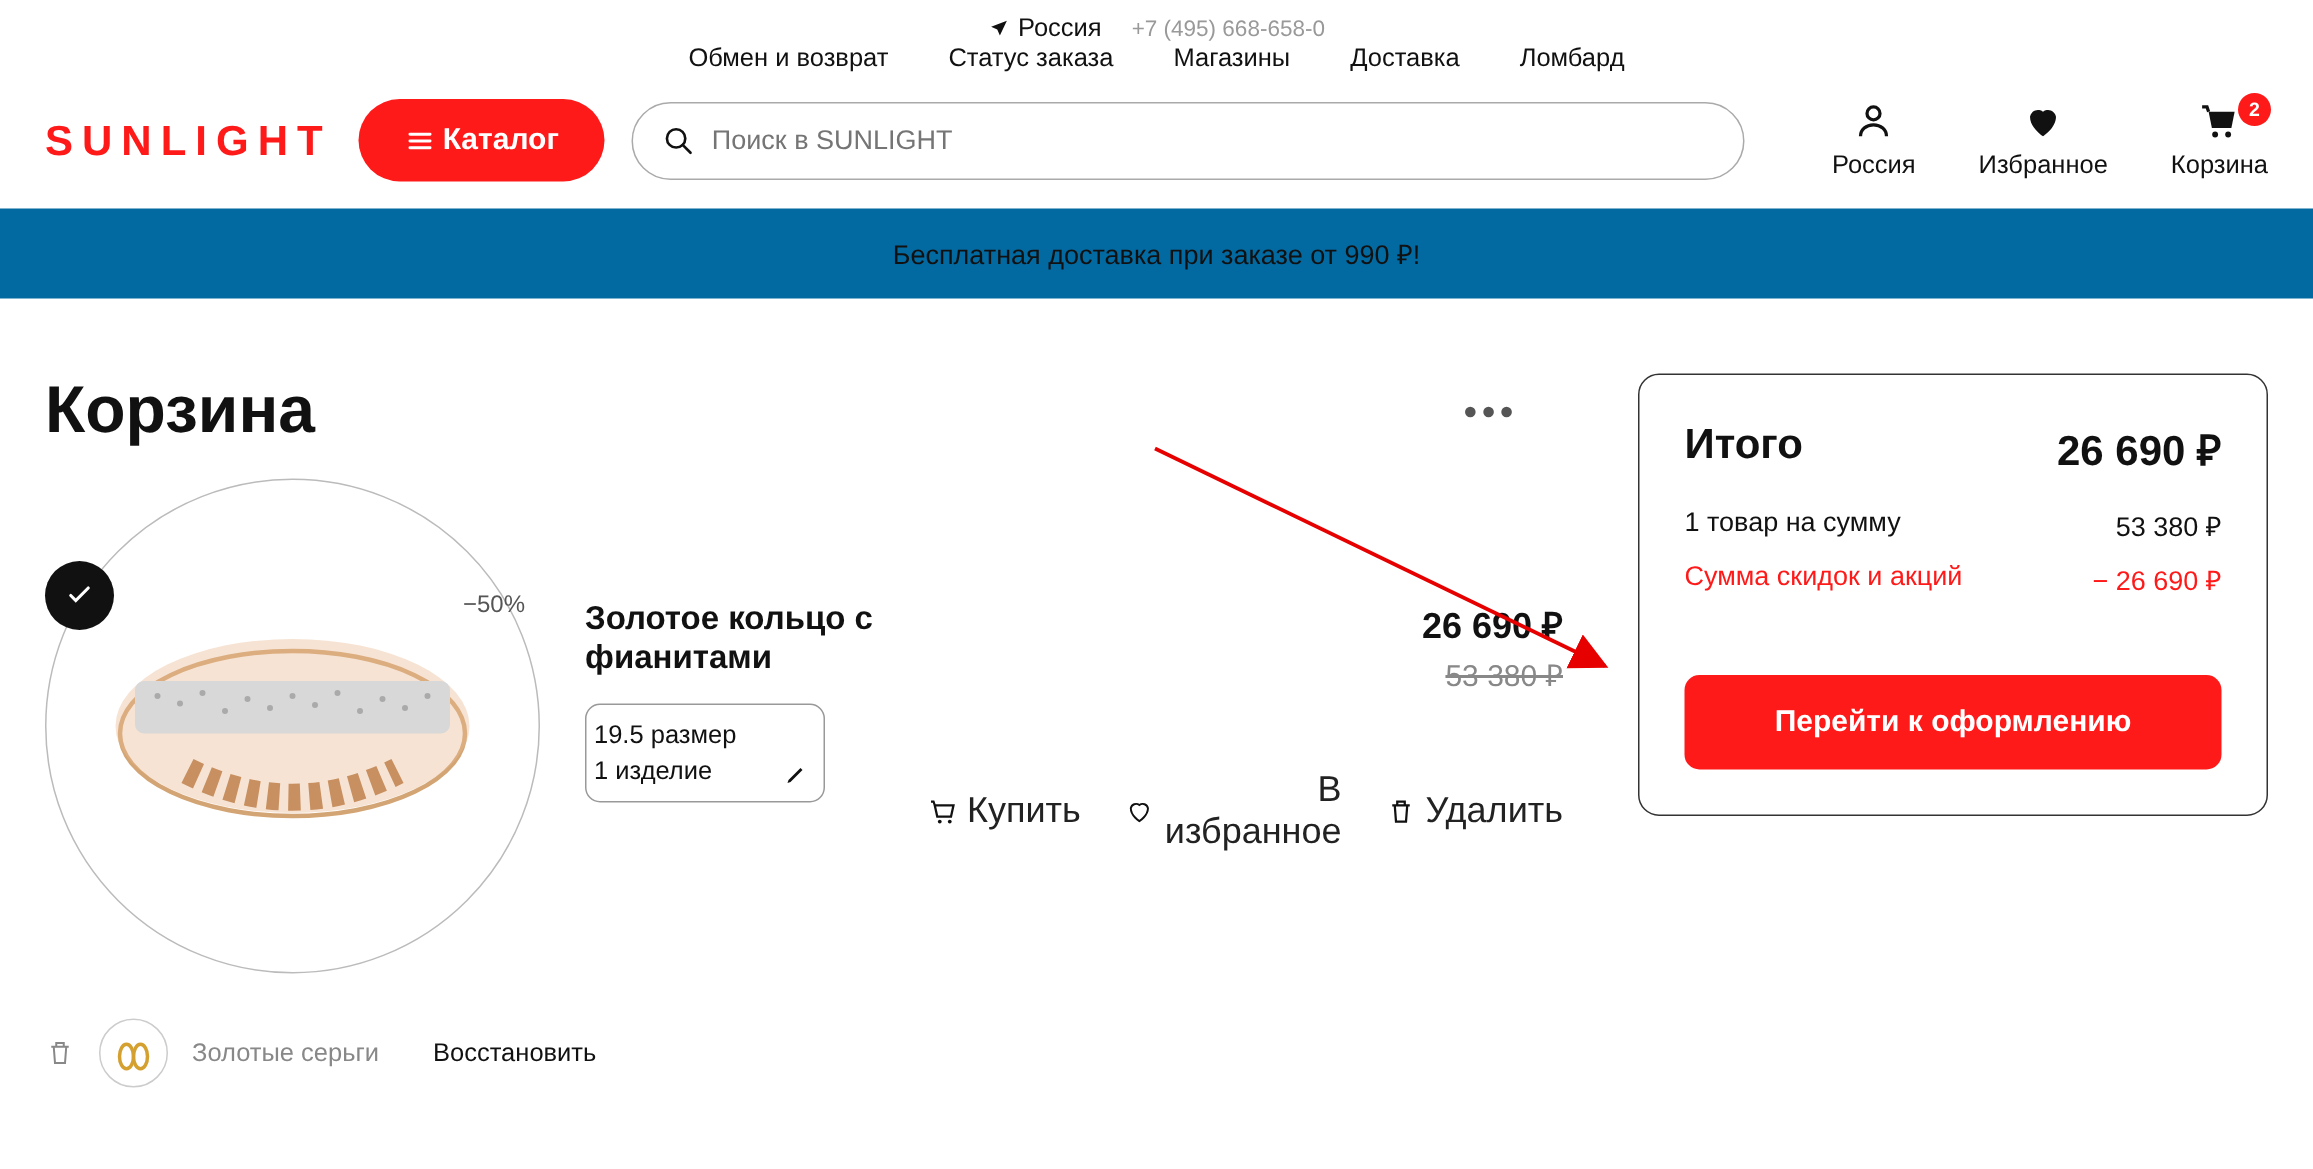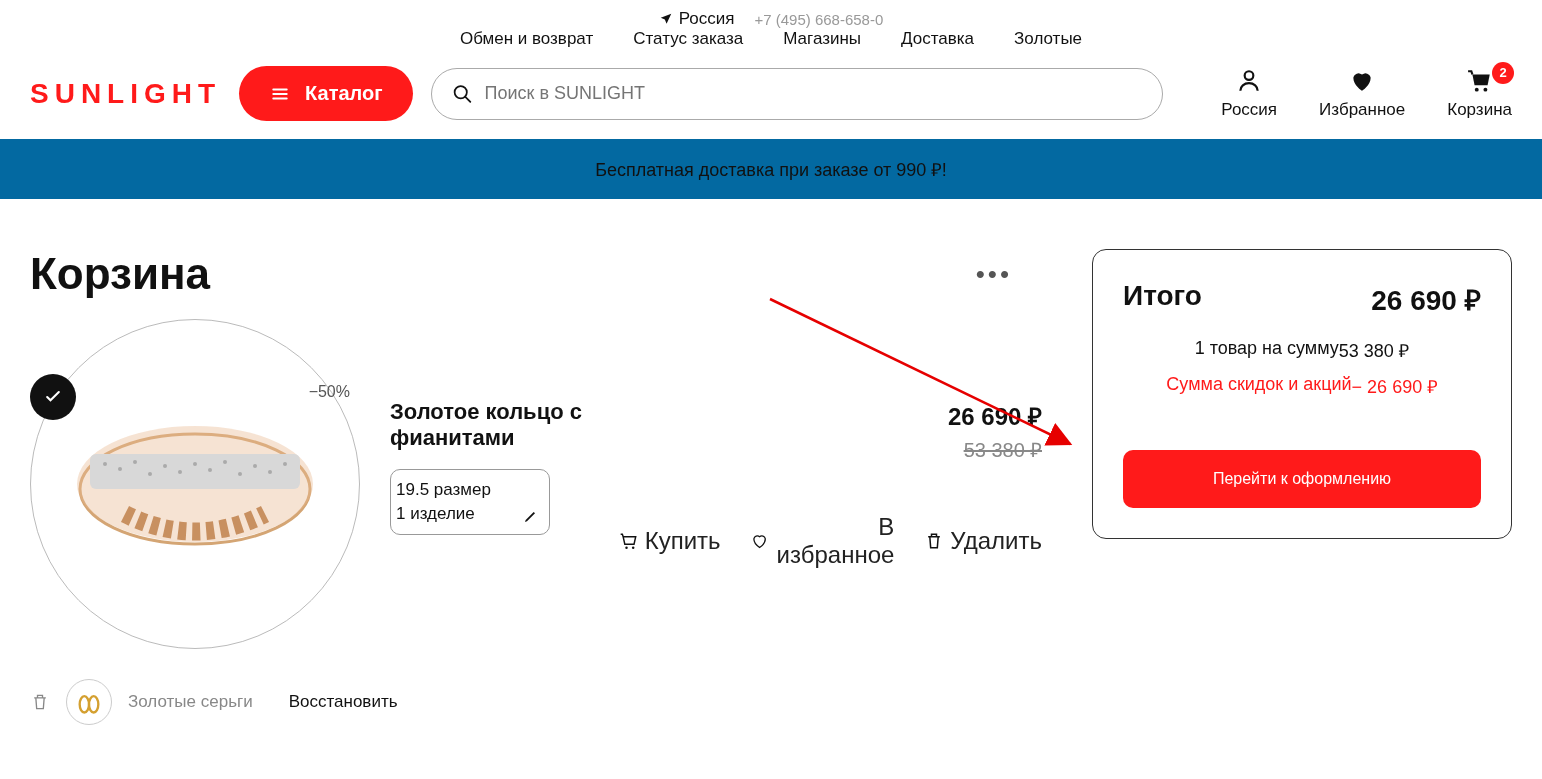--- a/index.html
+++ b/index.html
@@ -9,64 +9,64 @@
   .topbar { display: flex; justify-content: space-between; align-items: center; padding: 9px 30px; font-size: 17px; flex-direction: column; }
   .topbar-left { display: flex; align-items: center; gap: 20px; }
   .location { display: flex; align-items: center; gap: 6px; font-weight: 500; }
   .phone { color: #999; font-size: 15px; }
   .topbar-right { display: flex; gap: 40px; }
   .topbar-link { color: #111; cursor: pointer; }
 
   
   .header { display: flex; align-items: center; padding: 8px 30px 18px; gap: 18px; }
   .logo { font-size: 28px; font-weight: 600; color: #ff1a1a; letter-spacing: 6px; }
-  .catalog-btn { background: #ff1a1a; color: #fff; border: none; border-radius: 28px; padding: 16px 30px; font-size: 20px; font-weight: 600; display: flex; align-items: center; gap: 14px; cursor: pointer; }
+  .catalog-btn { background: #ff1a1a; color: #fff; border: none; border-radius: 28px; padding: 16px 30px; font-size: 20px; font-weight: 600; display: flex; align-items: center; gap: 4px; cursor: pointer; }
   .search-wrap { flex: 1; border: 1px solid #aaa; border-radius: 28px; display: flex; align-items: center; padding: 14px 20px; }
   .search-wrap input { border: none; outline: none; font-size: 18px; width: 100%; margin-left: 12px; }
   .header-actions { display: flex; gap: 42px; margin-left: 40px; }
   .header-action { display: flex; flex-direction: column; align-items: center; gap: 6px; cursor: pointer; font-size: 17px; position: relative; }
   .cart-badge { position: absolute; top: -6px; right: -2px; background: #ff1a1a; color: #fff; border-radius: 50%; width: 22px; height: 22px; font-size: 13px; display: flex; align-items: center; justify-content: center; font-weight: 600;}
   
   
   .banner { background: #0369a1; text-align: center; padding: 18px; font-size: 18px; font-weight: 500;}
 
   
   .main { padding: 50px 30px 30px; display: flex; gap: 50px; align-items: flex-start; position: relative;}
   .cart-col { flex: 1; }
   .cart-title-row { display: flex; justify-content: space-between; align-items: center; margin-bottom: 20px;}
   .cart-title { font-size: 44px; font-weight: 700; }
   .dots { font-size: 26px; letter-spacing: 3px; cursor: pointer; color: #555; padding-right: 30px;}
   
   .cart-item { display: flex; gap: 30px; align-items: flex-start; }
   .product-img-wrap { position: relative; width: 330px; height: 330px; display:flex; align-items:center; justify-content:center;}
   .product-circle { width: 330px; height: 330px; border: 1px solid #bbb; border-radius: 50%; display: flex; align-items: center; justify-content: center; overflow: hidden; background: #fff;}
   .check-badge { position: absolute; top: 55px; left: 0px; width: 46px; height: 46px; background: #111; border-radius: 50%; display: flex; align-items: center; justify-content: center; }
-  .discount-badge { position: absolute; top: 64px; right: 10px; font-size: 16px; color: #555; }
+  .discount-badge { position: absolute; top: 76px; right: 10px; font-size: 16px; color: #555; }
   
   .product-info { flex: 1; padding-top: 80px; display:flex; justify-content: flex-end; }
   .product-left { display:flex; flex-direction:column; gap: 18px;}
   .product-name { font-size: 22px; font-weight: 600; }
   .size-box { border: 1px solid #999; border-radius: 10px; padding: 10px 5px; width: 160px; font-size: 17px; display:flex; flex-direction:column; gap:4px; position:relative;}
   .size-edit { position:absolute; right:10px; bottom:10px; }
   .product-right { text-align: right; padding-top: 0;}
   .price { font-size: 24px; font-weight: 700; }
   .old-price { text-decoration: line-through; color: #888; font-size: 20px; margin-top:4px;}
   .item-actions { display:flex; gap: 30px; margin-top: 50px; font-size:24px; color:#222;}
   .item-action { display:flex; align-items:center; gap:6px; cursor:pointer;}
 
   .removed-row { display:flex; align-items:center; gap:16px; margin-top: 30px; color:#888; font-size:17px;}
   .removed-thumb { width:46px; height:46px; border:1px solid #ccc; border-radius:50%; display:flex; align-items:center; justify-content:center;}
   .restore { color:#111; cursor:pointer;}
 
   
   .summary { width: 420px; border: 1px solid #333; border-radius: 14px; padding: 30px; }
-  .summary-row { display: flex; justify-content: center; font-size: 18px; margin-bottom: 12px;}
+  .summary-row { display: flex; justify-content: space-between; font-size: 18px; margin-bottom: 12px;}
   .summary-total-row { display:flex; justify-content:space-between; font-size: 28px; font-weight: 700; margin-bottom: 20px;}
   .discount-row { color: #ff1a1a; }
-  .checkout-btn { width: 100%; background: #ff1a1a; color: #fff; border: none; border-radius: 10px; padding: 20px; font-size: 16px; font-weight: 400; cursor: pointer; margin-top: 40px;}
+  .checkout-btn { width: 100%; background: #ff1a1a; color: #fff; border: none; border-radius: 10px; padding: 20px; font-size: 20px; font-weight: 700; cursor: pointer; margin-top: 40px;}
   
   
   .arrow-overlay { position: absolute; pointer-events: none; }
 
   
   .ring-svg { width: 260px; height: 160px; }
 </style>
 </head>
 <body>
 
@@ -78,21 +78,21 @@
         </svg>
       <span>Россия</span>
     </div>
     <span class="phone">+7 (495) 668-658-0</span>
   </div>
   <div class="topbar-right">
     <span class="topbar-link">Обмен и возврат</span>
     <span class="topbar-link">Статус заказа</span>
     <span class="topbar-link">Магазины</span>
     <span class="topbar-link">Доставка</span>
-    <span class="topbar-link">Золотые</span>
+    <span class="topbar-link">Ломбард</span>
   </div>
 </div>
 
 <div class="header">
   <div class="logo">SUNLIGHT</div>
   <button class="catalog-btn">
     <svg width="22" height="18" viewBox="0 0 24 24">
         <path d="M3 6h18M3 12h18M3 18h18" stroke="#fff" stroke-width="2.5" stroke-linecap="round"></path>
       </svg>
     <span>Каталог</span>

